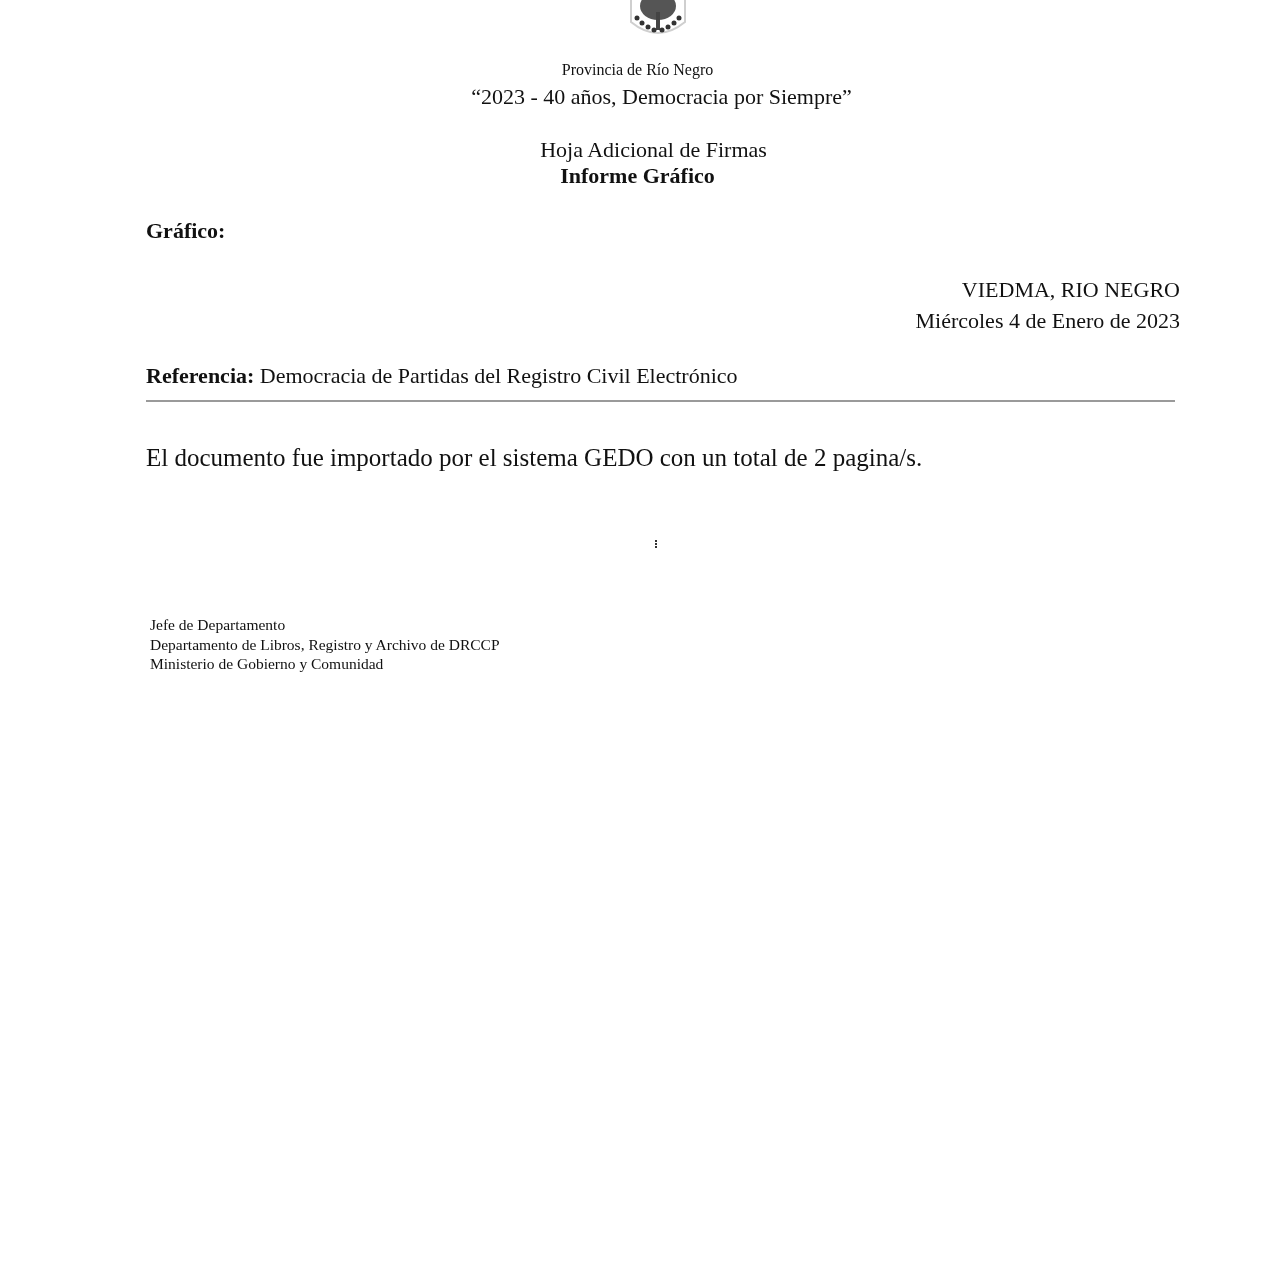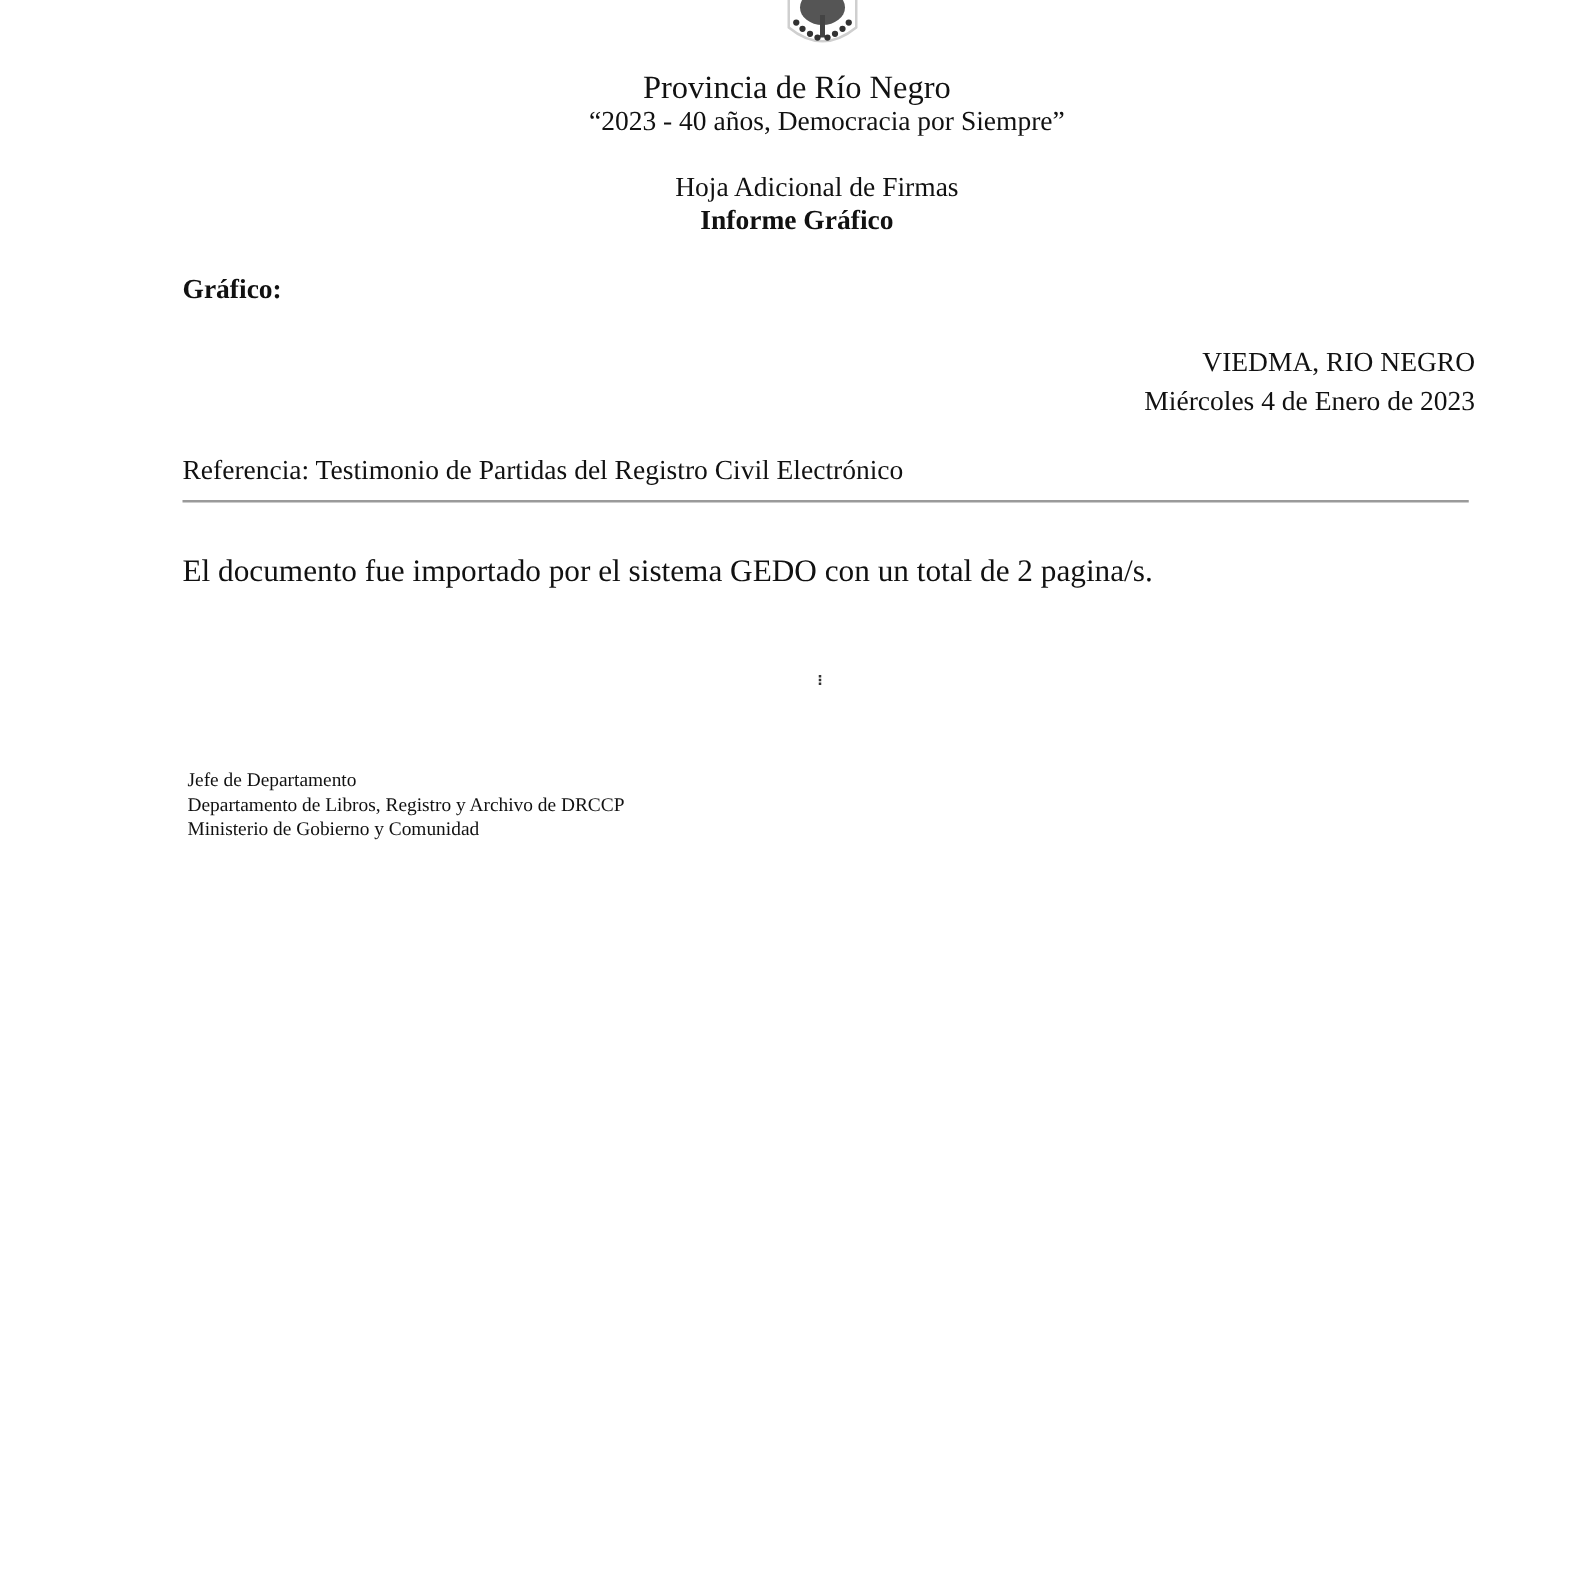--- a/index.html
+++ b/index.html
@@ -5,30 +5,30 @@
     html, body { margin: 0; padding: 0; background: #ffffff; }
     body {
       width: 1275px; height: 1275px; position: relative; overflow: hidden;
       font-family: "Liberation Serif", "DejaVu Serif", serif; color: #111;
     }
     .abs { position: absolute; }
     .crest {
       left: 627px; top: -22px; width: 62px; height: 66px;
     }
     .center { left: 0; width: 1275px; text-align: center; }
-    .prov { top: 56px; font-size: 26px; line-height: 28px; }
+    .prov { top: 56px; font-size: 16px; line-height: 28px; }
     .motto { top: 83px; font-size: 22px; line-height: 28px; margin-left: 24px; }
     .title1 { top: 136px; font-size: 22px; font-weight: normal; line-height: 28px; padding-left: 16px; }
     .title2 { top: 162px; font-size: 22px; font-weight: bold; line-height: 28px; }
     .numero { left: 146px; top: 217px; font-size: 22px; font-weight: bold; line-height: 28px; }
     .right { right: 95px; text-align: right; font-size: 22px; line-height: 28px; }
     .city { top: 276px; }
     .date { top: 307px; }
     .ref { left: 146px; top: 362px; font-size: 22px; line-height: 28px; }
-    .ref b { font-weight: normal; }
+    .ref b { font-weight: bold; }
     .rule { left: 146px; top: 400px; width: 1029px; height: 2px; background: #9a9a9a; }
     .body-text { left: 146px; top: 442px; font-size: 25px; line-height: 32px; }
     .sig-mark { left: 655px; top: 540px; width: 3px; height: 10px; }
     .sig-mark i { display: block; width: 2px; height: 2px; background: #333; margin-bottom: 1px; }
     .sig { left: 150px; font-size: 15.5px; line-height: 19px; }
     .sig1 { top: 615px; }
     .sig2 { top: 635px; }
     .sig3 { top: 654px; }
   </style>
 </head>
@@ -58,21 +58,21 @@
 <div class="abs numero">
   <span>Gráfico:</span>
   <span></span>
 </div>
 
 <div class="abs right city">VIEDMA, RIO NEGRO</div>
 <div class="abs right date">Miércoles 4 de Enero de 2023</div>
 
 <div class="abs ref">
   <b>Referencia:</b>
-  <span>Testimonio de Partidas del Registro Civil Electrónico</span>
+  <span>Democracia de Partidas del Registro Civil Electrónico</span>
 </div>
 
 <div class="abs rule"></div>
 
 <div class="abs body-text">El documento fue importado por el sistema GEDO con un total de 2 pagina/s.</div>
 
 <div class="abs sig-mark">
     <i></i>
     <i></i>
     <i></i>

